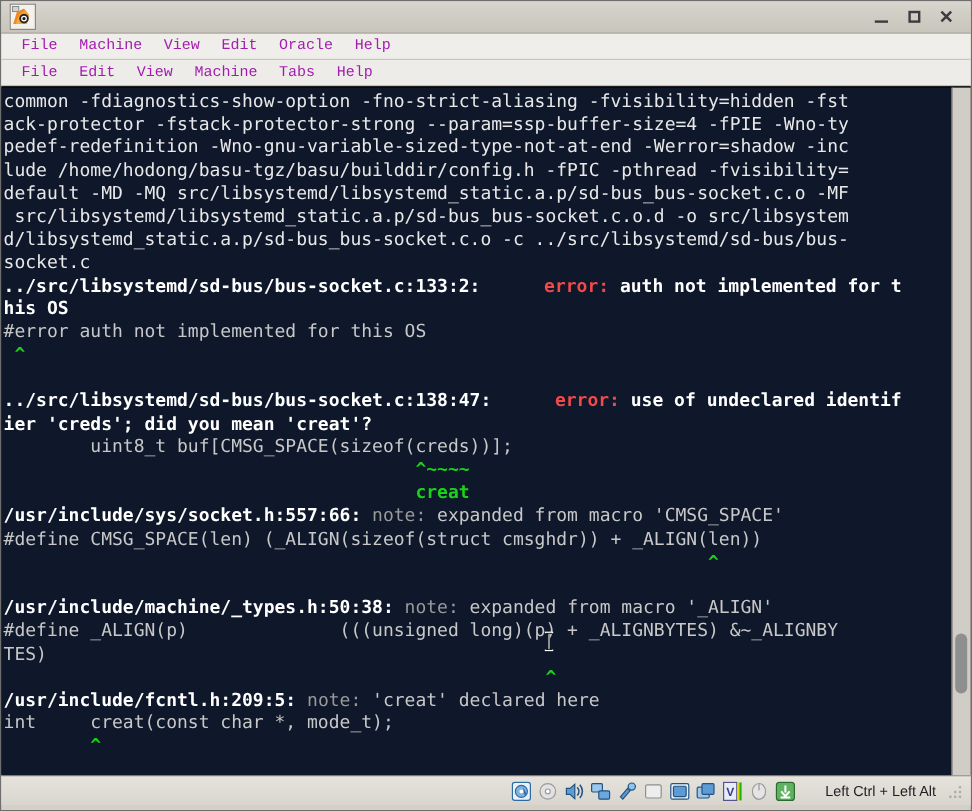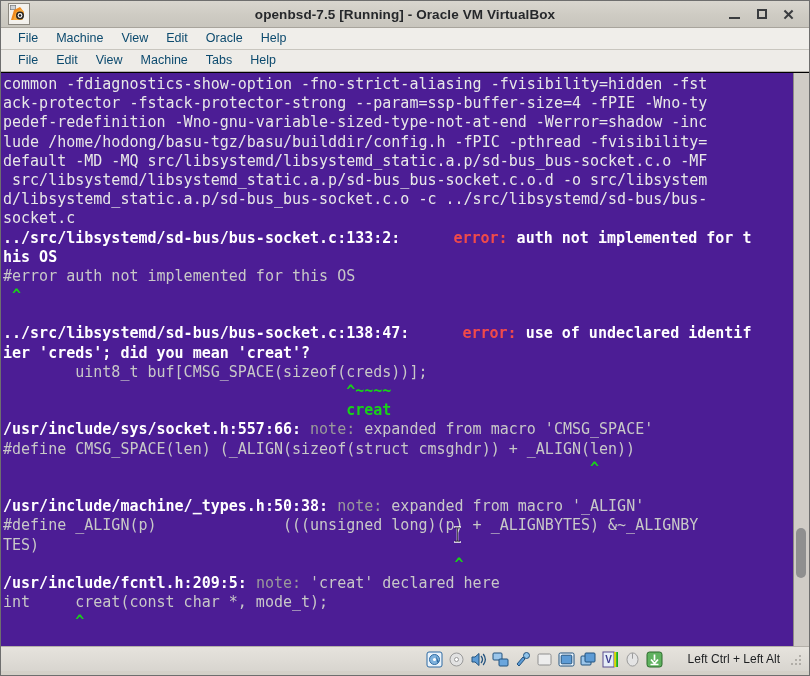--- a/index.html
+++ b/index.html
@@ -102,40 +102,41 @@
     border-bottom: 1px solid #c9c6bf;
     padding-left: 8px;
     box-sizing: border-box;
   }
   .menubar.second {
     background: #eeece8;
     border-bottom: 1px solid #b6b2ab;
   }
   .menu-item {
     font-size: 12.5px;
-    color: #0c4a6e;
+    color: #a21caf;
     padding: 2px 9px;
     line-height: 15px;
     white-space: nowrap;
     cursor: default;
+    font-family: Liberation Mono, monospace;
   }
 
   
   .term-wrap {
     position: relative;
     height: 574px;
     background: #000000;
     display: flex;
     box-sizing: border-box;
     border-top: 1px solid #000;
   }
   .term {
     position: relative;
     flex: 1 1 auto;
-    background: #4c1d95;
+    background: #0f172a;
     overflow: hidden;
     padding: 2px 0 0 2px;
     box-sizing: border-box;
   }
   .term-lines {
     font-family: "DejaVu Sans Mono", "Liberation Mono", monospace;
     font-size: 15px;
     line-height: 19.2px;
     letter-spacing: 0px;
     white-space: pre;
@@ -230,21 +231,20 @@
         <rect x="0" y="0" width="18" height="18" fill="#f4f2ee"></rect>
         <rect x="1" y="1" width="6" height="5" fill="#6f7276"></rect>
         <rect x="1.6" y="1.6" width="4.8" height="3.8" fill="#cfd3d8"></rect>
         <path d="M2 16 L5 6 L11 3 L15 8 L13 16 Z" fill="#f08a1e"></path>
         <path d="M4 16 L7 8 L12 5 L15 9 L13.5 16 Z" fill="#f6a93b"></path>
         <circle cx="11" cy="11.5" r="4" fill="#2a2522"></circle>
         <circle cx="11" cy="11.5" r="2.4" fill="#ffffff"></circle>
         <circle cx="11" cy="11.5" r="1.3" fill="#1a1a1a"></circle>
       </svg>
     </div>
-    <div class="title-text">openbsd-7.5 [Running] - Oracle VM VirtualBox</div>
     <div class="win-controls">
       <div class="win-btn">
           <span class="min-bar"></span>
         </div>
       <div class="win-btn">
           <span class="max-sq"></span>
         </div>
       <div class="win-btn">
           <span class="cl">✕</span>
         </div>

